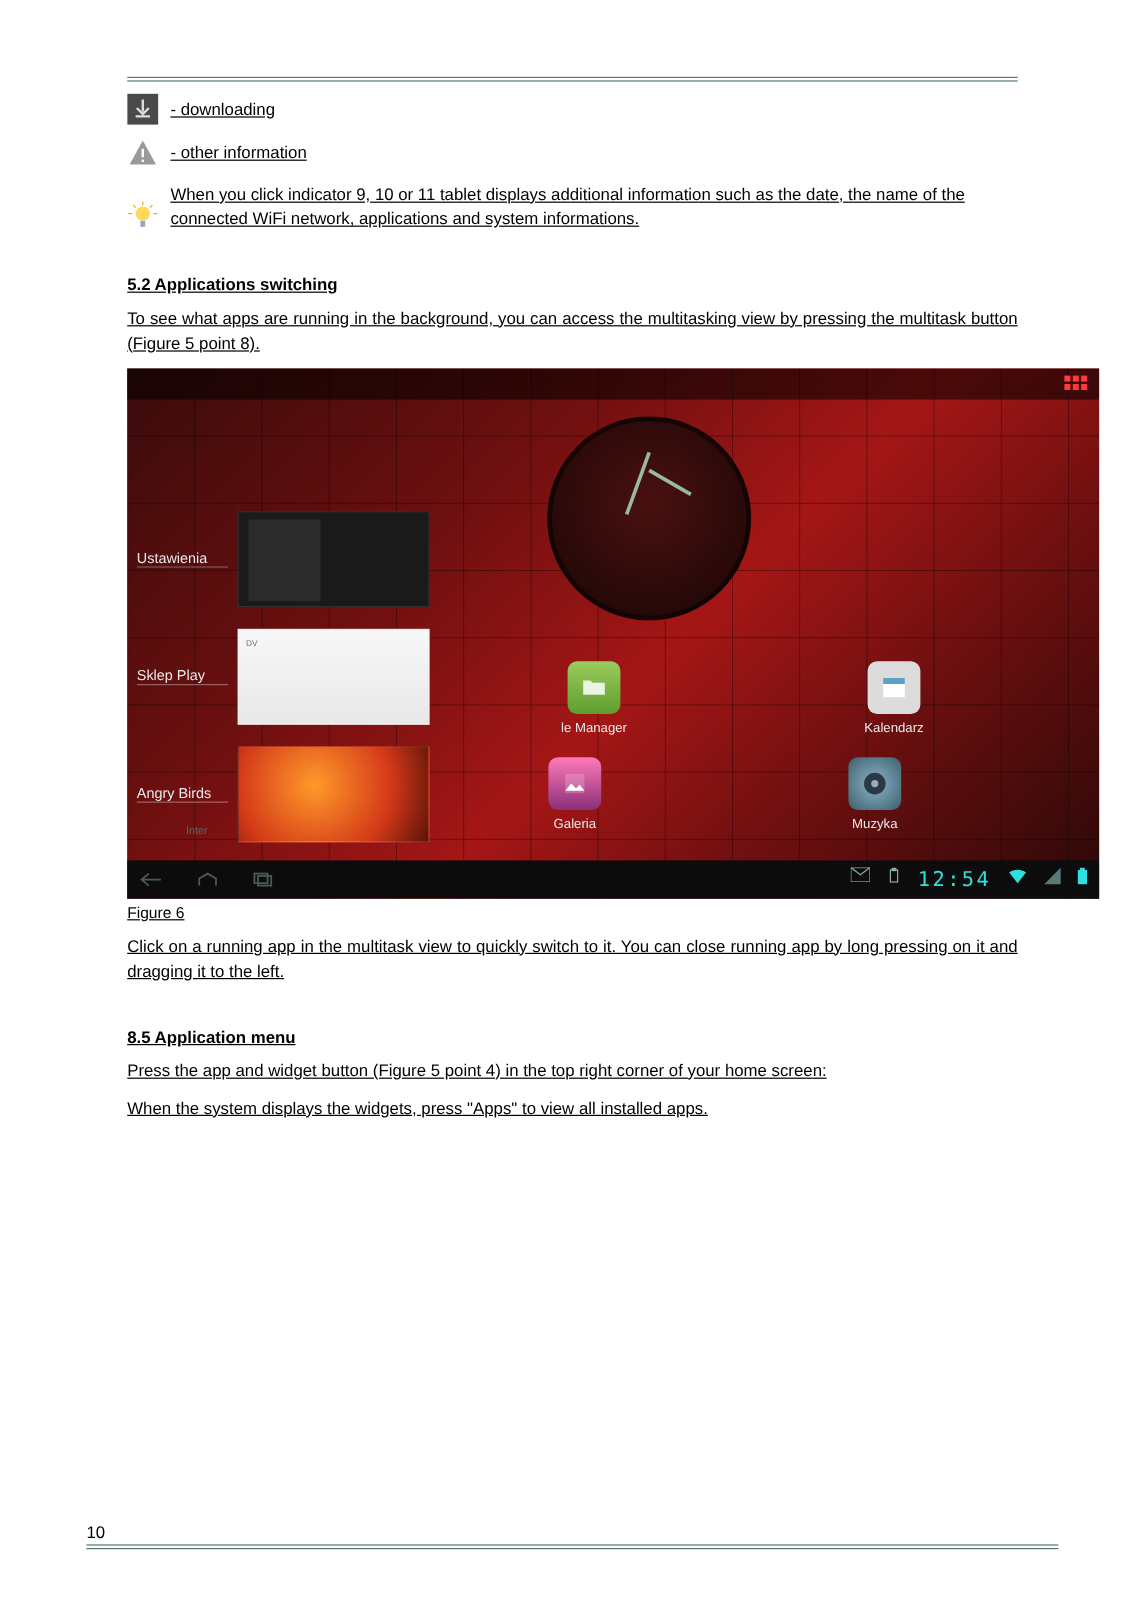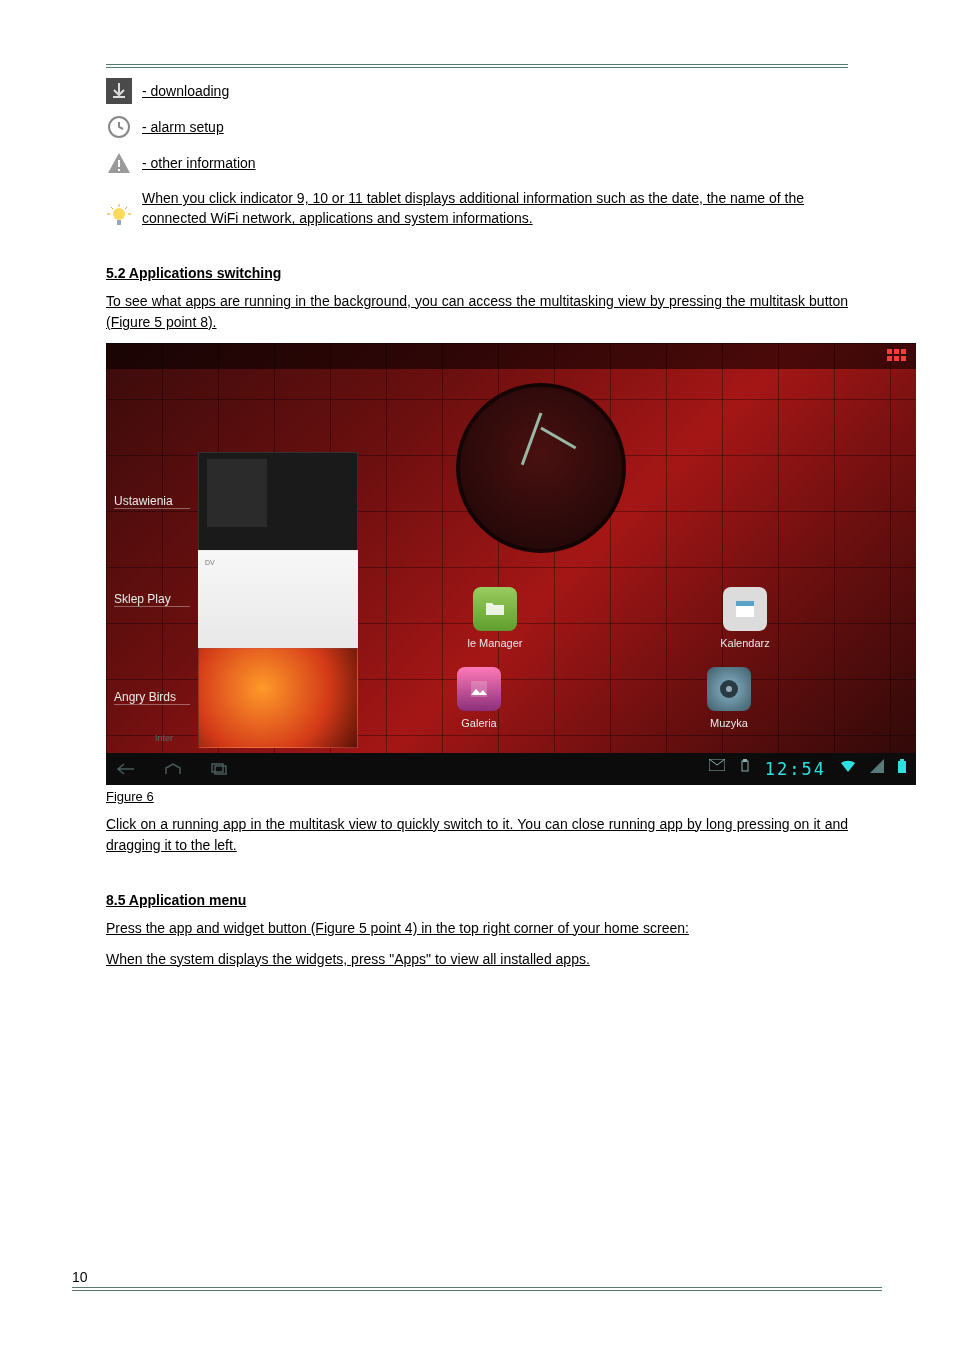--- a/index.html
+++ b/index.html
@@ -20,21 +20,21 @@
       linear-gradient(rgba(0,0,0,0.35) 1px,transparent 1px),
       linear-gradient(90deg,rgba(0,0,0,0.35) 1px,transparent 1px);
       background-size:56px 56px;}
     .topbar {position:absolute;top:0;left:0;right:0;height:26px;background:rgba(0,0,0,0.55);}
     .apps-btn {position:absolute;top:6px;right:10px;display:grid;grid-template-columns:repeat(3,5px);grid-template-rows:repeat(2,5px);gap:2px;}
     .apps-btn span {background:#ff3b3b;}
     
     .mt {position:absolute;left:0;top:110px;width:320px;}
     .mt-item {display:flex;align-items:center;height:98px;padding-left:8px;}
     .mt-label {color:#e9e9e9;font-size:12px;border-bottom:1px solid rgba(255,255,255,0.35);padding-right:6px;margin-right:8px;min-width:76px;}
-    .mt-thumb {width:160px;height:100px;background:#222;border:1px solid rgba(255,255,255,0.1);position:relative;}
+    .mt-thumb {width:160px;height:80px;background:#222;border:1px solid rgba(255,255,255,0.1);position:relative;}
     .thumb-settings {background:#1a1a1a;}
     .thumb-settings::before {content:"";position:absolute;left:8px;top:6px;width:60px;height:68px;background:linear-gradient(#2b2b2b,#2b2b2b);}
     .thumb-play {background:linear-gradient(#f7f7f7,#e8e8e8);}
     .thumb-ab {background:radial-gradient(circle at 40% 40%,#ff9a2a,#d43a18 60%,#5a1208);}
     .app-tile {width:44px;height:44px;margin:0 auto 8px auto;border-radius:8px;background:#777;display:flex;align-items:center;justify-content:center;}
     .clock {position:absolute;left:350px;top:40px;width:170px;height:170px;border-radius:50%;border:4px solid rgba(0,0,0,0.5);background:radial-gradient(circle at 50% 42%,#4a1010,#1a0606);}
     .clock::before {content:"";position:absolute;left:50%;top:50%;width:3px;height:55px;background:#98b9a6;transform-origin:top center;transform:translate(-50%,-100%) rotate(20deg);}
     .clock::after {content:"";position:absolute;left:50%;top:50%;width:3px;height:40px;background:#98b9a6;transform-origin:top center;transform:translate(-50%,-100%) rotate(-60deg);}
     
     .navbar {position:absolute;left:0;right:0;bottom:0;height:32px;background:#0c0c0c;display:flex;align-items:center;padding:0 10px;color:#9bb;font-size:12px;}
@@ -63,29 +63,20 @@
   <div class="icon-row">
     <div class="ic">
       <svg width="26" height="26" viewBox="0 0 26 26">
           <rect width="26" height="26" fill="#4a4a4a"></rect>
           <path d="M13 5 L13 15 M8 12 L13 17 L18 12 M7 19 L19 19" stroke="#ddd" stroke-width="2" fill="none"></path>
         </svg>
     </div>
     <div class="txt">- downloading</div>
   </div>
 
-  <div class="icon-row">
-    <div class="ic">
-      <svg width="26" height="26" viewBox="0 0 26 26">
-          <circle cx="13" cy="13" r="10" fill="none" stroke="#888" stroke-width="2"></circle>
-          <path d="M13 8 L13 13 L17 15" stroke="#888" stroke-width="2" fill="none"></path>
-        </svg>
-    </div>
-    <div class="txt">- alarm setup</div>
-  </div>
 
   <div class="icon-row">
     <div class="ic">
       <svg width="26" height="26" viewBox="0 0 26 26">
           <path d="M13 3 L24 23 L2 23 Z" fill="#9a9a9a"></path>
           <rect x="12" y="10" width="2" height="7" fill="#fff"></rect>
           <rect x="12" y="19" width="2" height="2" fill="#fff"></rect>
         </svg>
     </div>
     <div class="txt">- other information</div>

